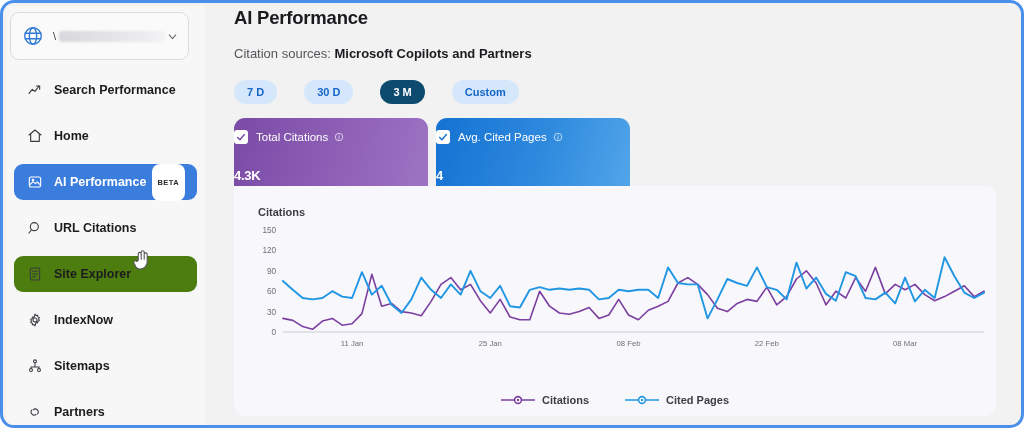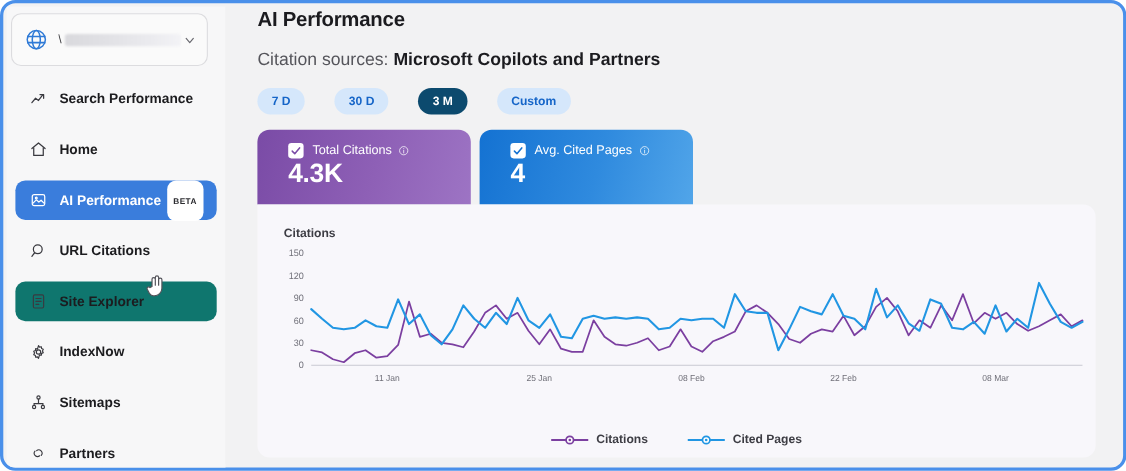--- a/index.html
+++ b/index.html
@@ -69,41 +69,41 @@
     font-weight:600;
     cursor:pointer;
   }
   .nav-item .nic{
     width:17px;height:17px;flex:0 0 17px;
     display:flex;align-items:center;justify-content:center;
     margin-right:11px;
   }
   .nav-item .nlabel{white-space:nowrap;}
   .nav-item.active{background:#3a7ddc;color:#ffffff;}
-  .nav-item.hover{background:#0f766e;}
+  .nav-item.hover{background:#4d7c0f;}
   .beta{
     position:absolute;right:12px;
     background:#ffffff;color:#2a2a2e;
     font-size:7.5px;font-weight:700;letter-spacing:.4px;
     padding:14px 6px;border-radius:8px;
   }
   
   #main{
     position:absolute;left:202px;top:3px;right:3px;bottom:3px;
     background:#f2f2f3;
     overflow:hidden;
   }
   #page-title{
     position:absolute;left:29px;top:1px;
     font-size:18.5px;font-weight:700;color:#1b1b1f;
     letter-spacing:-.2px;
   }
   #citation-sources{
     position:absolute;left:29px;top:40px;
-    font-size:16px;color:#55555b;
+    font-size:13px;color:#55555b;
   }
   #citation-sources b{color:#1b1b1f;font-weight:700;}
   #range-pills{
     position:absolute;left:29px;top:74px;
     display:flex;gap:27px;
   }
   .pill{
     height:24px;min-width:36px;
     padding:0 13px;
     border-radius:13px;
@@ -116,21 +116,21 @@
   .pill.active{background:#0c4a6e;color:#ffffff;}
   
   #cards{
     position:absolute;left:0px;top:0px;
   }
   .card{
     position:absolute;
     width:194px;height:68px;
     border-radius:11px 11px 0 0;
     box-sizing:border-box;
-    padding:12px 14px 0 28px;
+    padding:12px 14px 0 0;
     color:#ffffff;
   }
   #card-citations{
     left:29px;top:112px;
     background:linear-gradient(105deg,#7a4ba6 0%,#8e60b6 55%,#9d74c4 100%);
   }
   #card-pages{
     left:231px;top:112px;
     background:linear-gradient(105deg,#1472d2 0%,#2f8ade 55%,#51a5e9 100%);
   }
@@ -142,22 +142,22 @@
     margin-right:8px;
   }
   .ckbox svg{display:block;}
   .card-label{font-size:11.5px;font-weight:400;color:#ffffff;}
   .info-i{
     margin-left:6px;width:10px;height:10px;
     display:inline-flex;align-items:center;justify-content:center;
     opacity:.9;
   }
   .card-value{
-    margin-top:0;
-    font-size:24px;font-weight:700;color:#ffffff;
+    margin-top:24px;
+    font-size:13px;font-weight:700;color:#ffffff;
     letter-spacing:-.3px;
   }
   
   #chart-panel{
     position:absolute;left:29px;top:180px;right:22px;bottom:6px;
     background:#f8f7fb;
     border-radius:0 11px 11px 11px;
   }
   #chart-axis-title{
     position:absolute;left:24px;top:20px;

